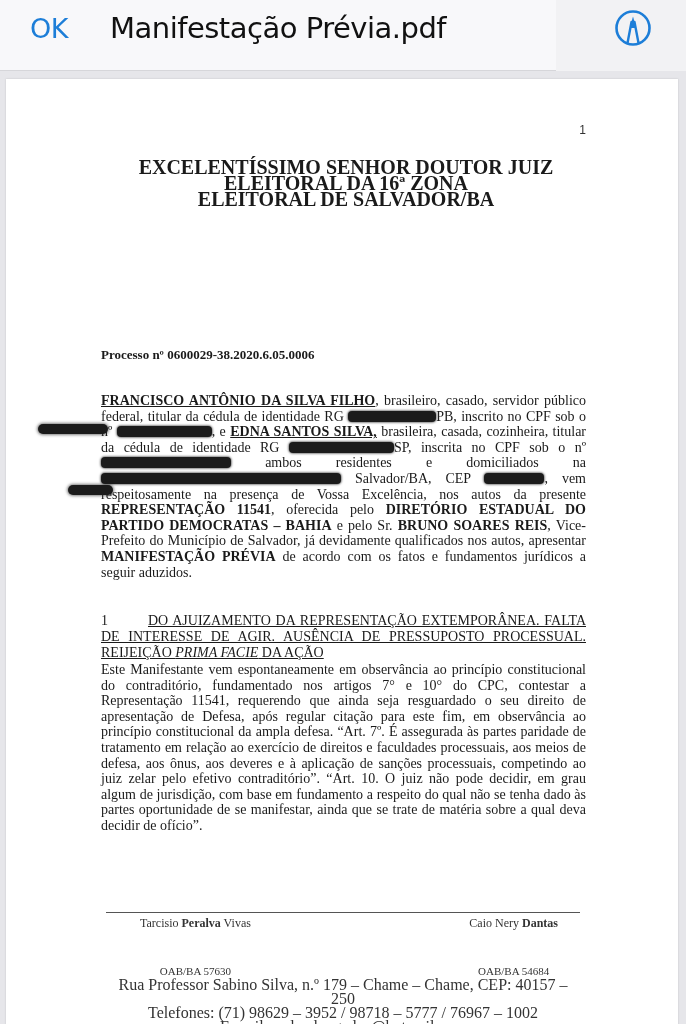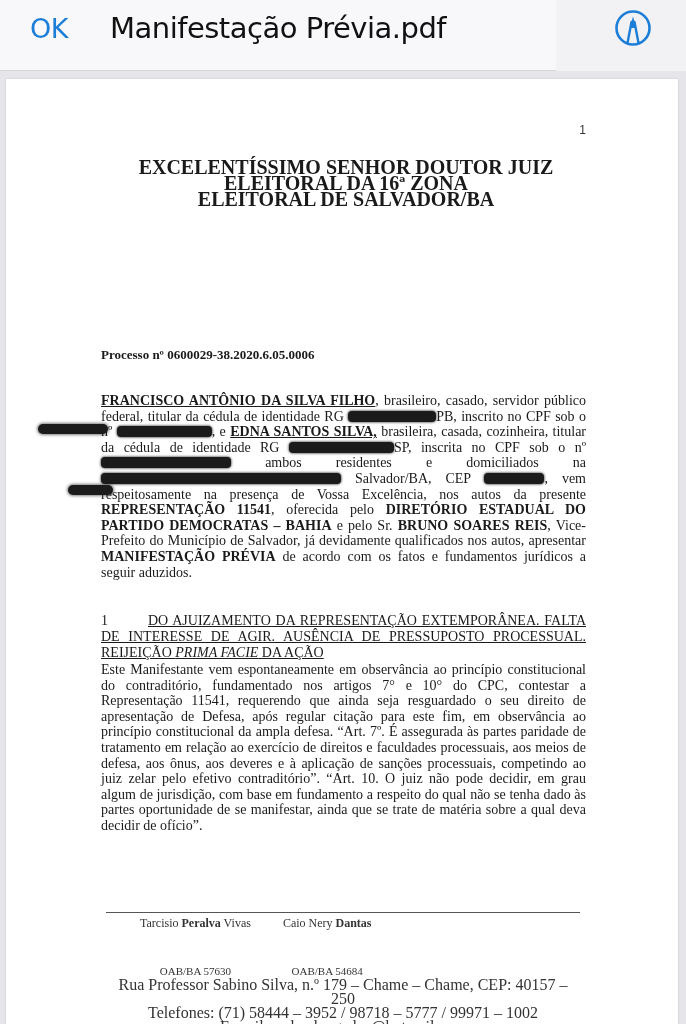--- a/index.html
+++ b/index.html
@@ -71,21 +71,21 @@
     }
     .redact-free {
       position: absolute; background: #1b1b1b; height: 10px; border-radius: 5px;
       box-shadow: 0 0 3px 1px rgba(40,40,40,0.6);
     }
     .footer {
       position: absolute; left: 100px; width: 474px; top: 833px;
       border-top: 1px solid #555;
       font-family: "Liberation Serif", serif; color: #333; font-size: 11px;
     }
-    .lawyers { display: flex; justify-content: flex-start; padding: 4px 22px 0 34px; gap: 32px; }
+    .lawyers { display: flex; justify-content: space-between; padding: 4px 22px 0 34px; gap: 32px; }
     .lawyer { text-align: center; line-height: 13px; }
     .lawyer .name { font-size: 12px; }
     .lawyer .oab { font-size: 11px; margin-top: 35px; }
     .footer-line { text-align: center; font-size: 16px; line-height: 14px; }
   </style>
 </head>
 <body>
 
 <div class="navbar">
   <span class="nav-ok">OK</span>
@@ -128,17 +128,17 @@
         <div class="lawyer">
           <div class="name"><span>Tarcisio </span><b>Peralva</b><span> Vivas</span></div>
           <div class="oab">OAB/BA 57630</div>
         </div>
         <div class="lawyer">
           <div class="name"><span>Caio Nery </span><b>Dantas</b></div>
           <div class="oab">OAB/BA 54684</div>
         </div>
       </div>
       <div class="footer-line">Rua Professor Sabino Silva, n.º 179 – Chame – Chame, CEP: 40157 – 250</div>
-      <div class="footer-line">Telefones: (71) 58444 – 3952 / 98718 – 5777 / 99971 – 1002</div>
+      <div class="footer-line">Telefones: (71) 98629 – 3952 / 98718 – 5777 / 76967 – 1002</div>
       <div class="footer-line">E-mail: psd_advogados@hotmail.com</div>
     </div>
   </div>
 </div>
 
 </body></html>

